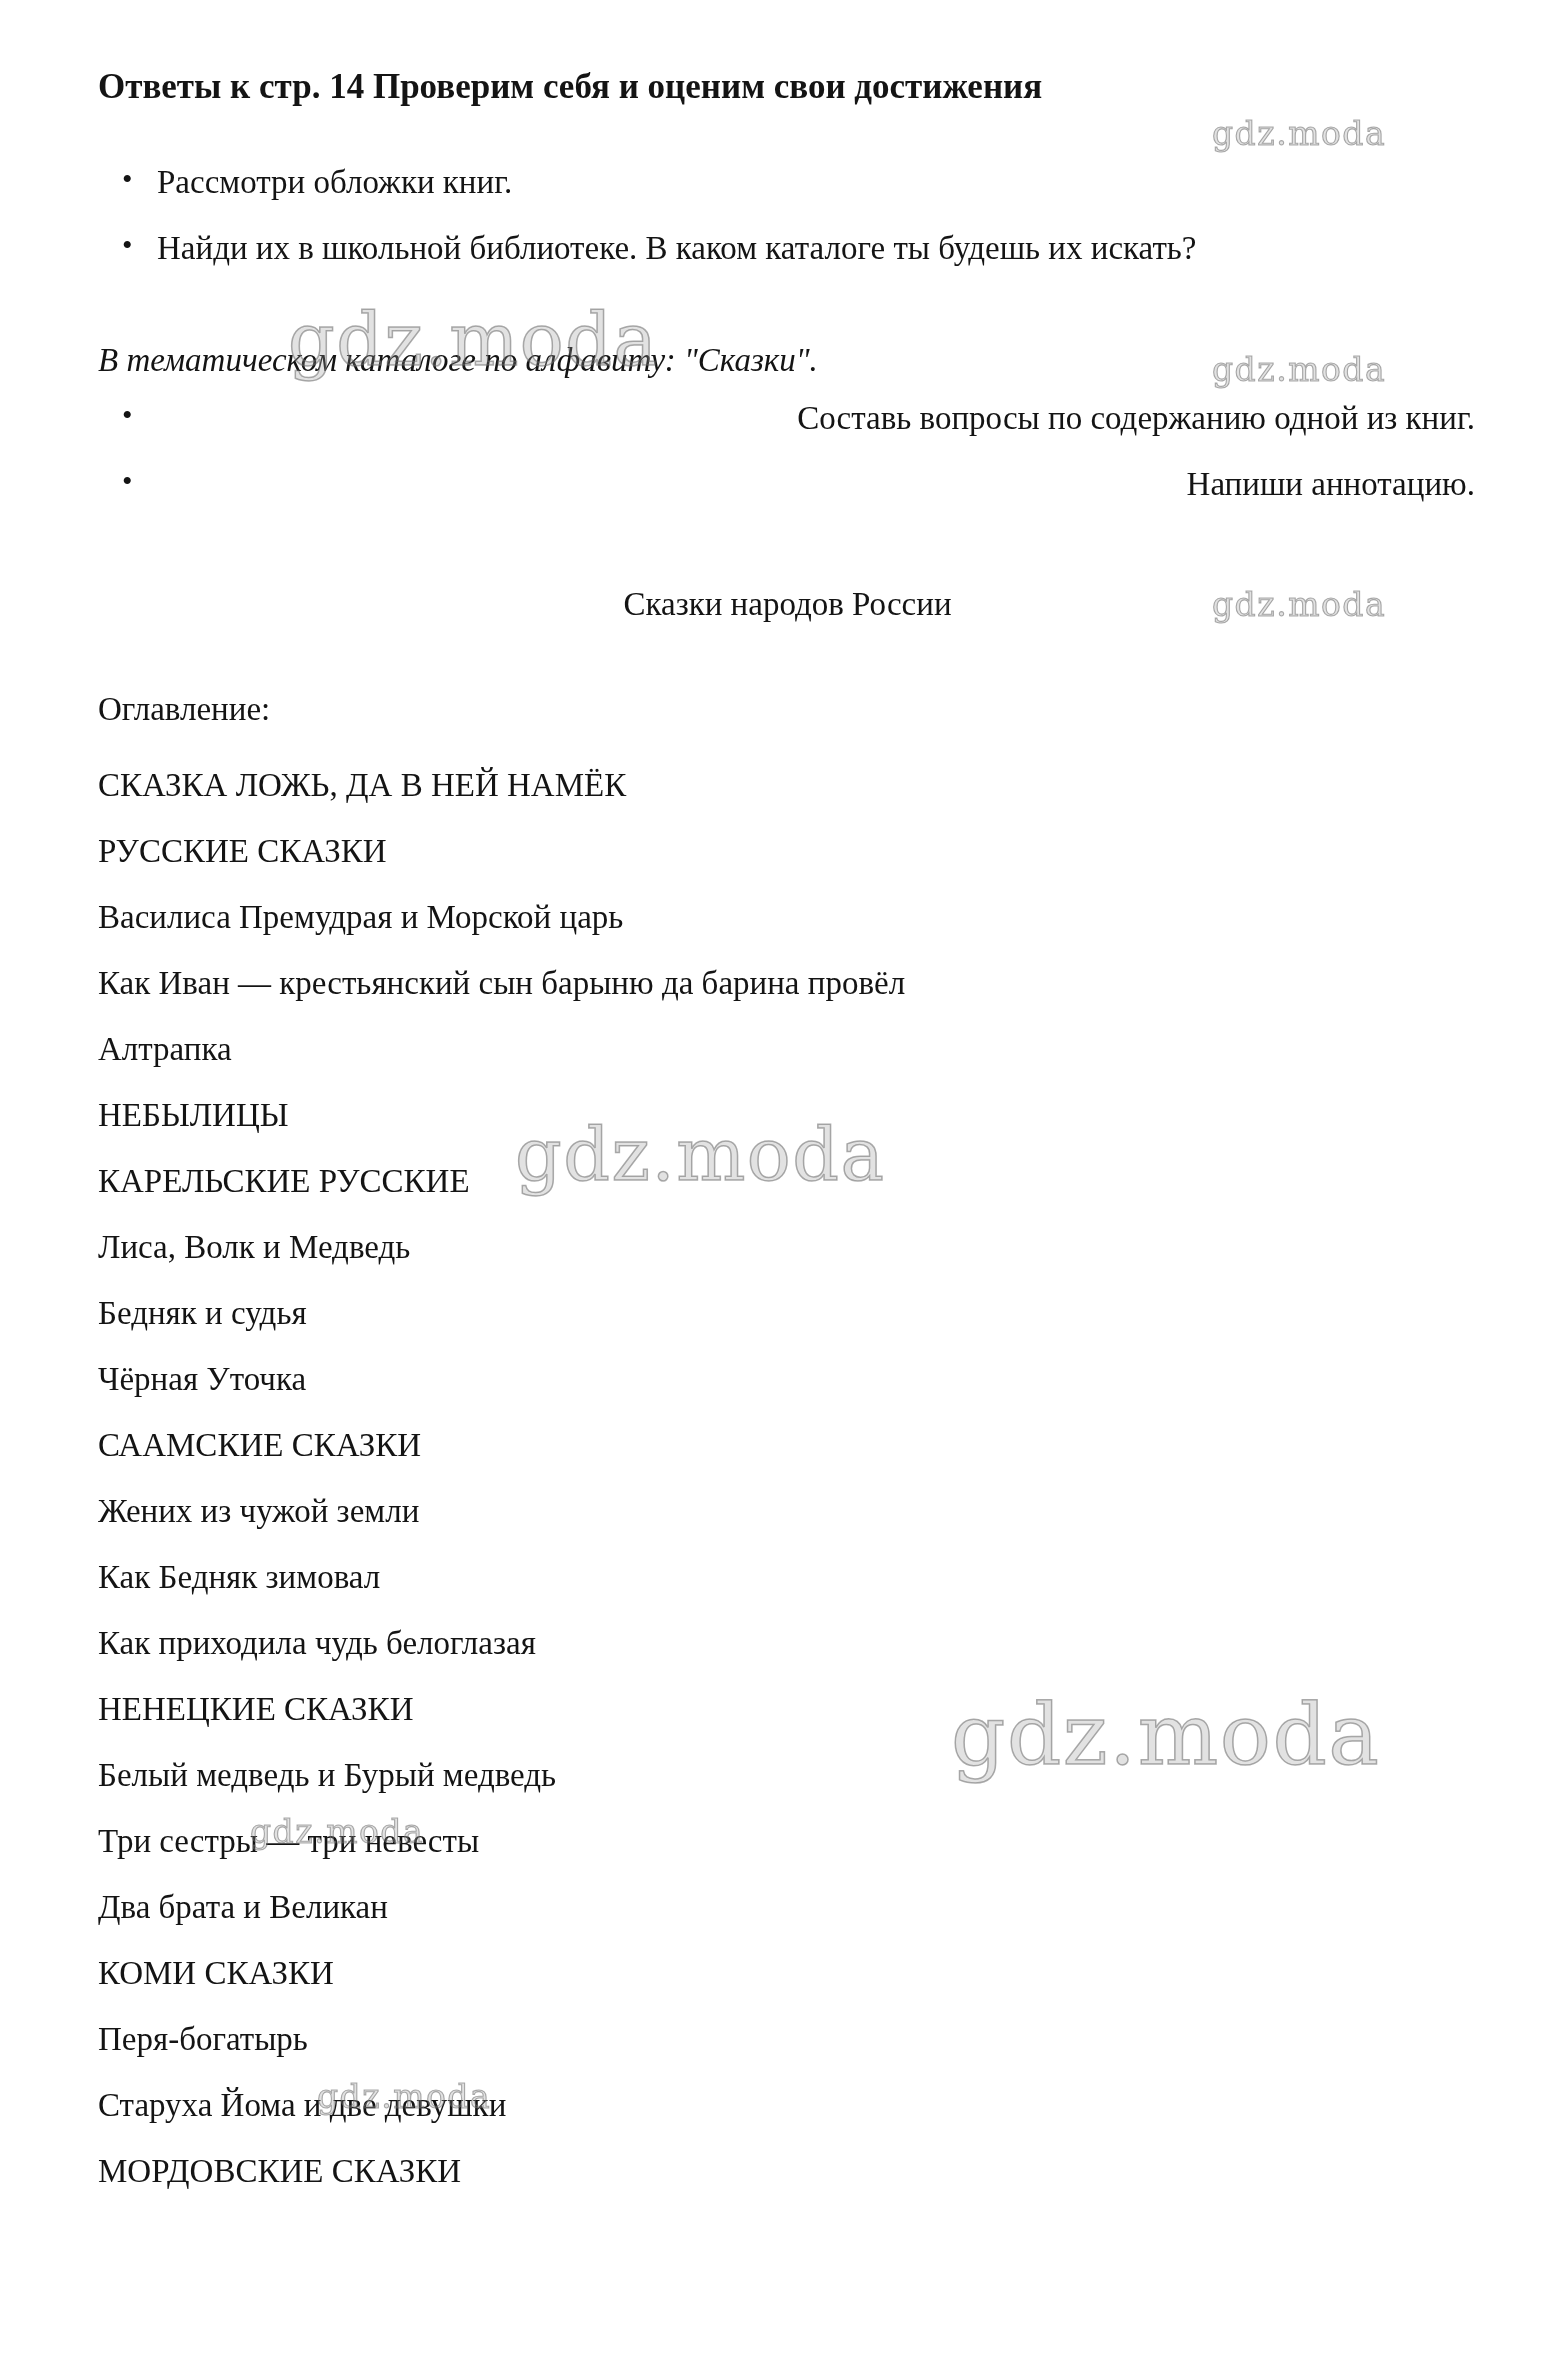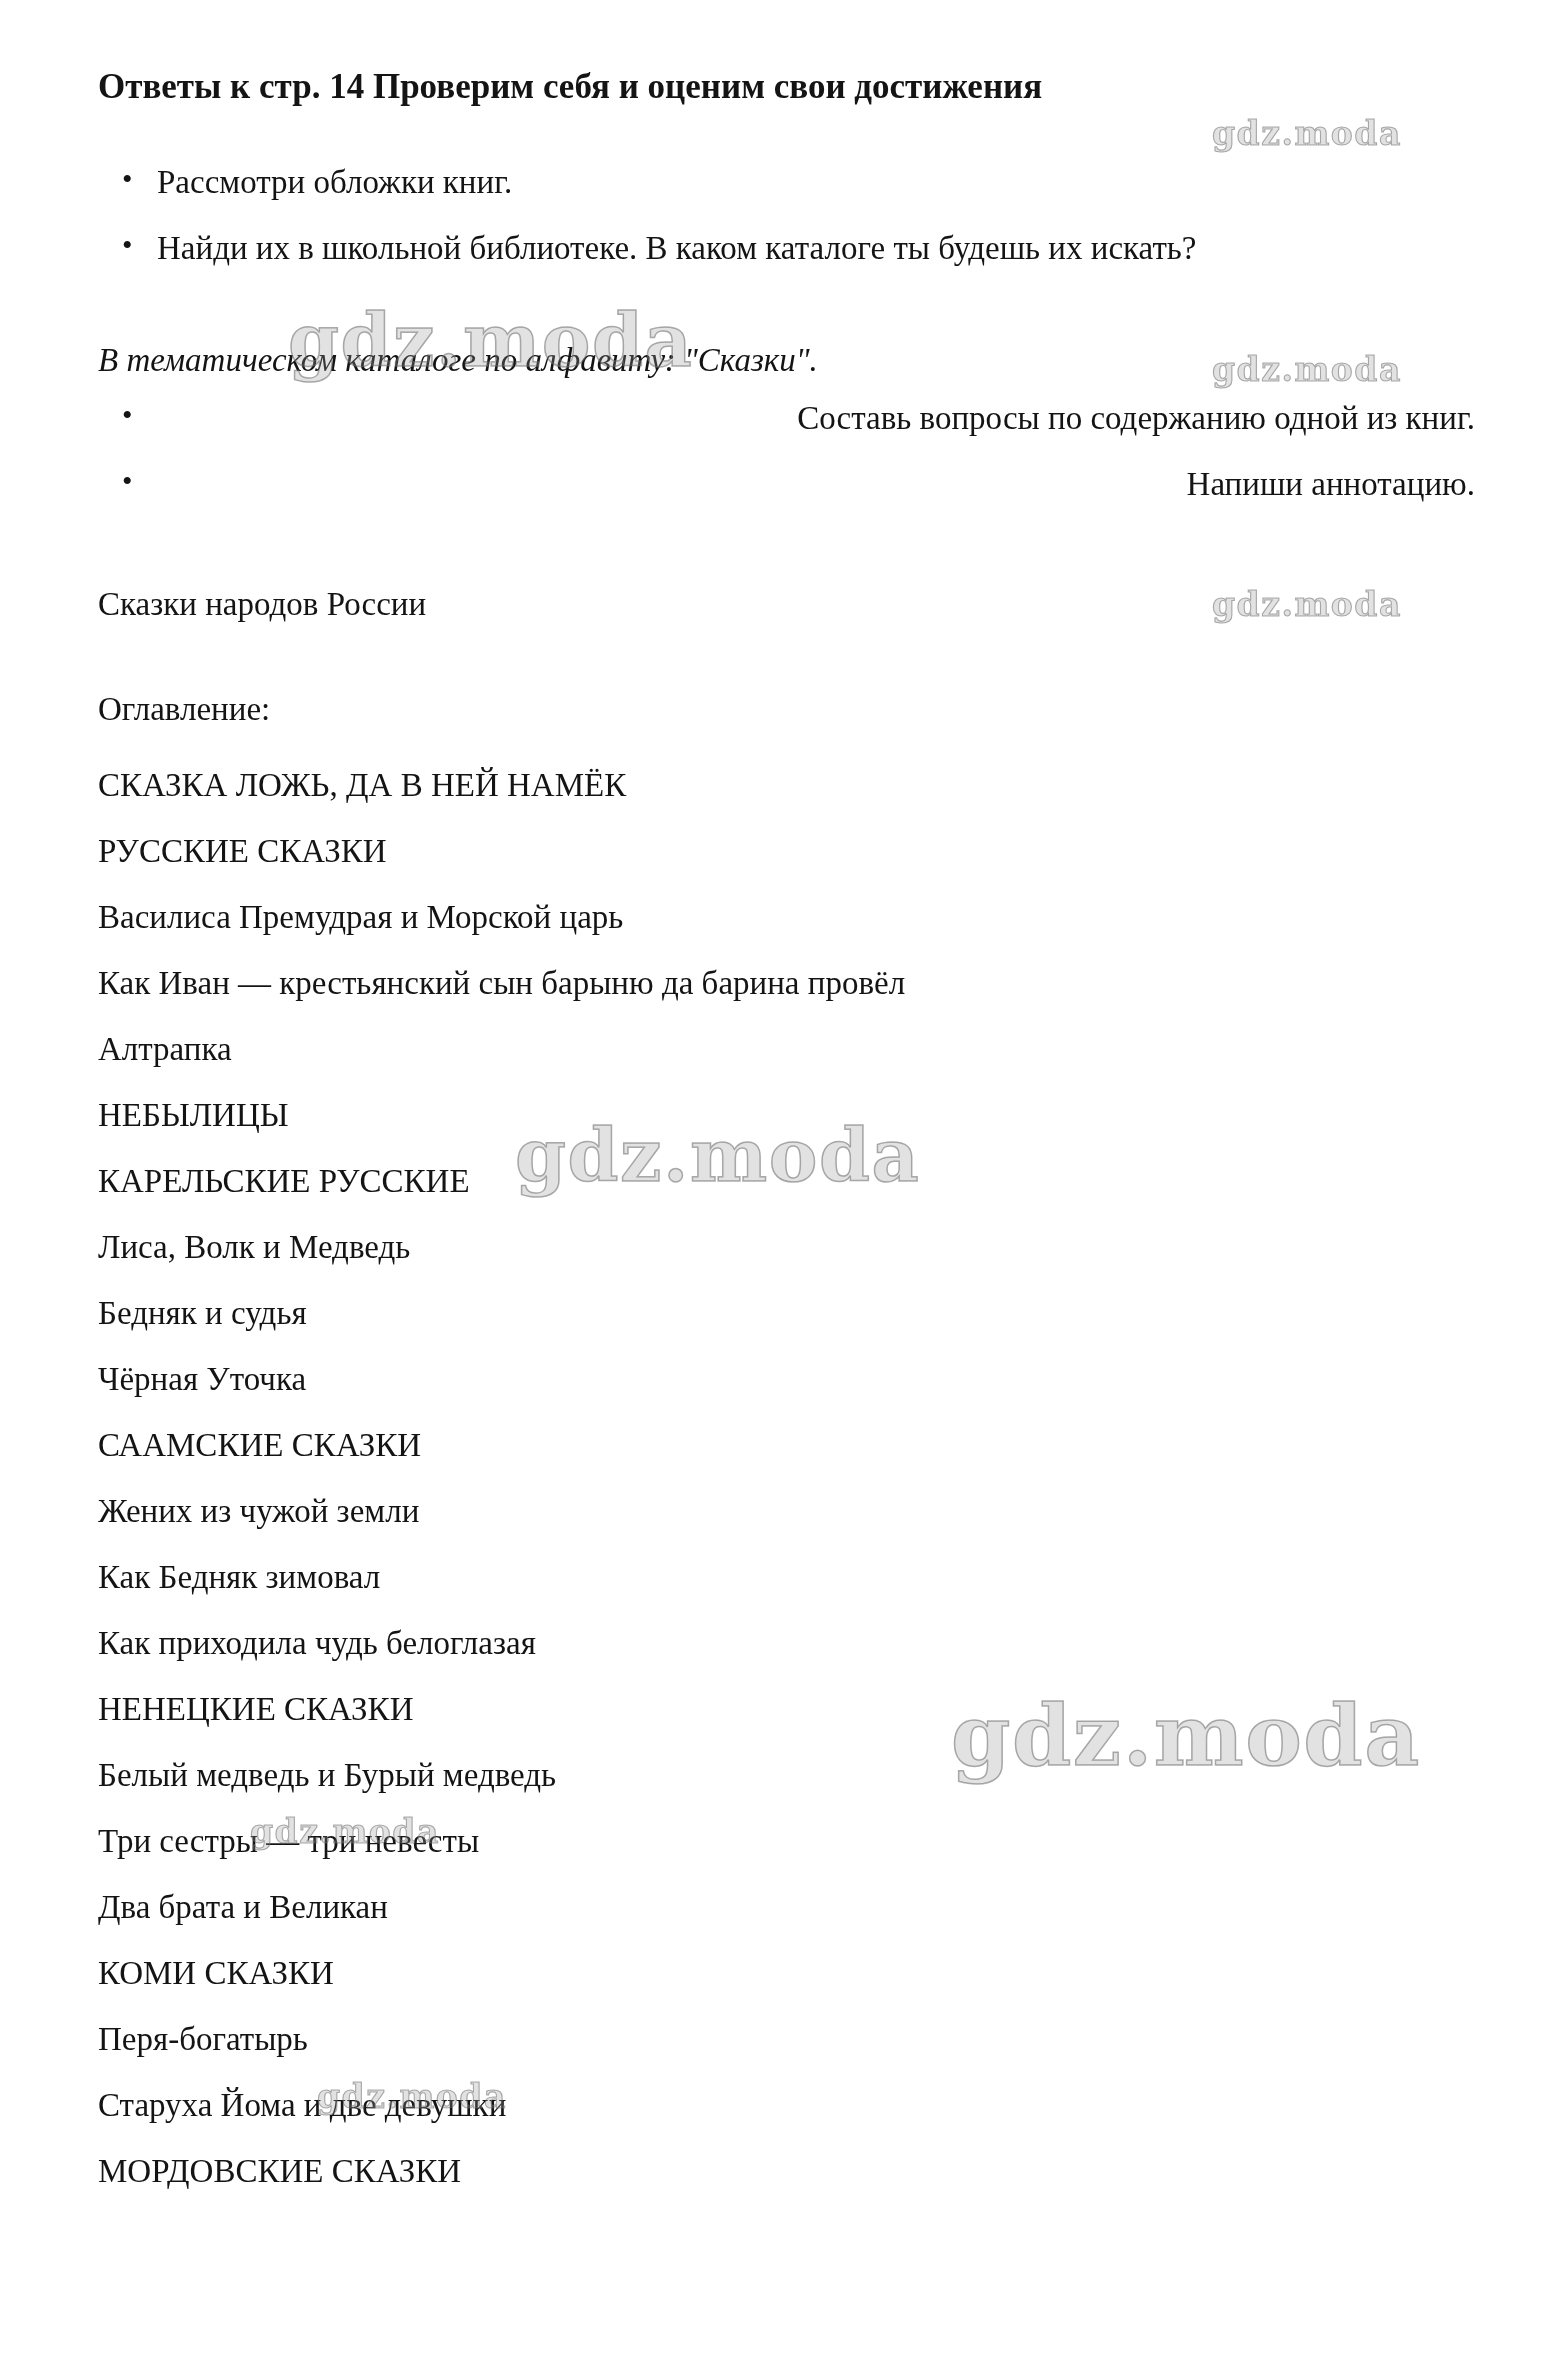--- a/index.html
+++ b/index.html
@@ -53,20 +53,21 @@
     margin: 55px 0 0 0;
     line-height: 1.5;
     font-style: italic;
   }
   .question-block-2 {
     margin-top: 50px;
     text-align: right;
   }
   .book-title {
     font-size: 33px;
+    text-align: center;
     margin: 64px 0 0 0;
     line-height: 1.4;
   }
   .toc-label {
     font-size: 33px;
     margin: 59px 0 0 0;
     line-height: 1.4;
   }
   ul.toc-list {
     list-style: none;
@@ -75,21 +76,21 @@
   }
   ul.toc-list li {
     font-size: 33px;
     line-height: 66px;
     white-space: nowrap;
   }
   
   .wm {
     position: absolute;
     font-family: "DejaVu Serif", "Liberation Serif", serif;
-    font-weight: 700;
+    font-weight: 400;
     white-space: nowrap;
     color: rgba(150,150,150,0.28);
     -webkit-text-stroke: 1.5px rgba(105,105,105,0.55);
     letter-spacing: 1.5px;
     z-index: 4;
     pointer-events: none;
   }
   .wm-small  { font-size: 33px;  -webkit-text-stroke-width: 1.1px; }
   .wm-large  { font-size: 73px; }
   .wm-xlarge { font-size: 85px; }

